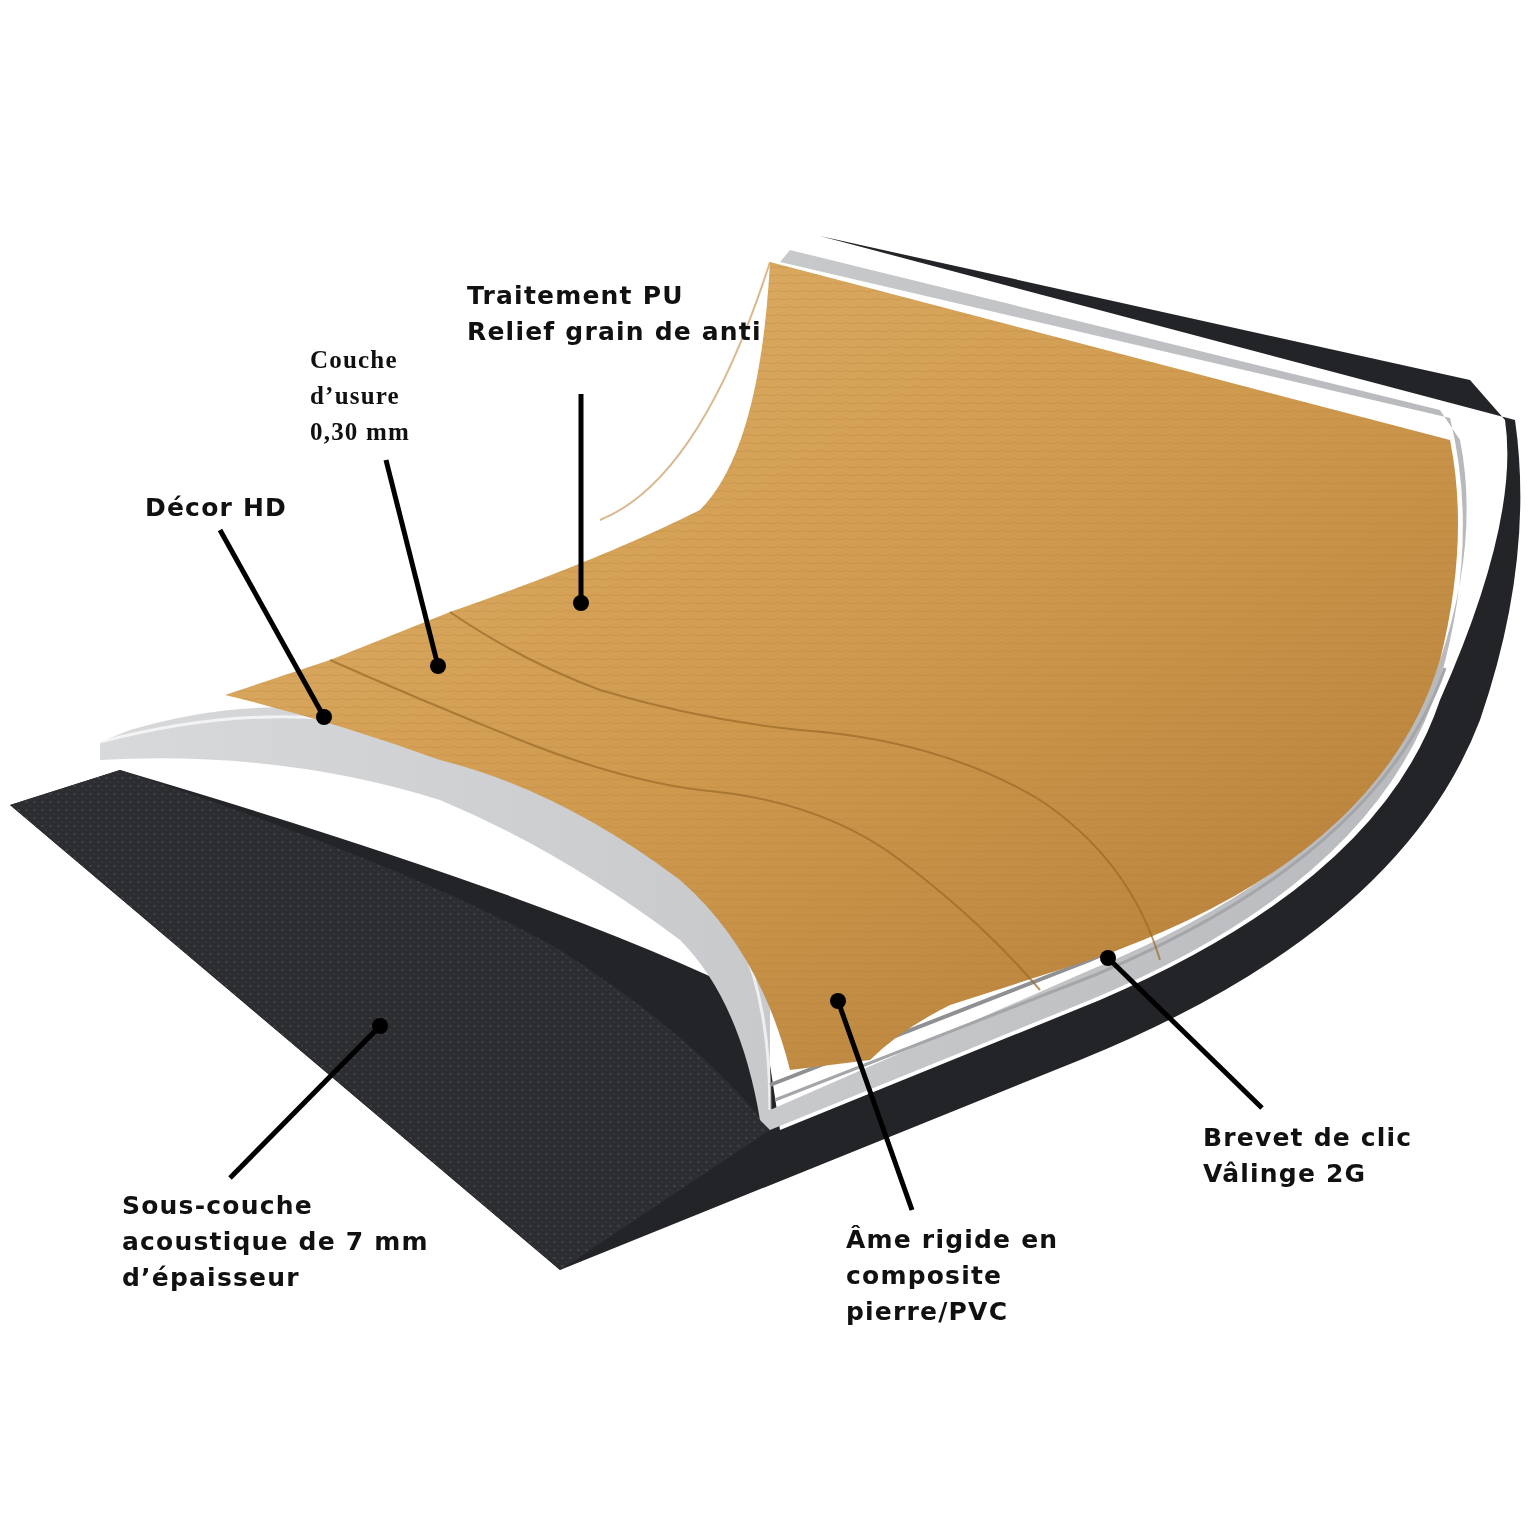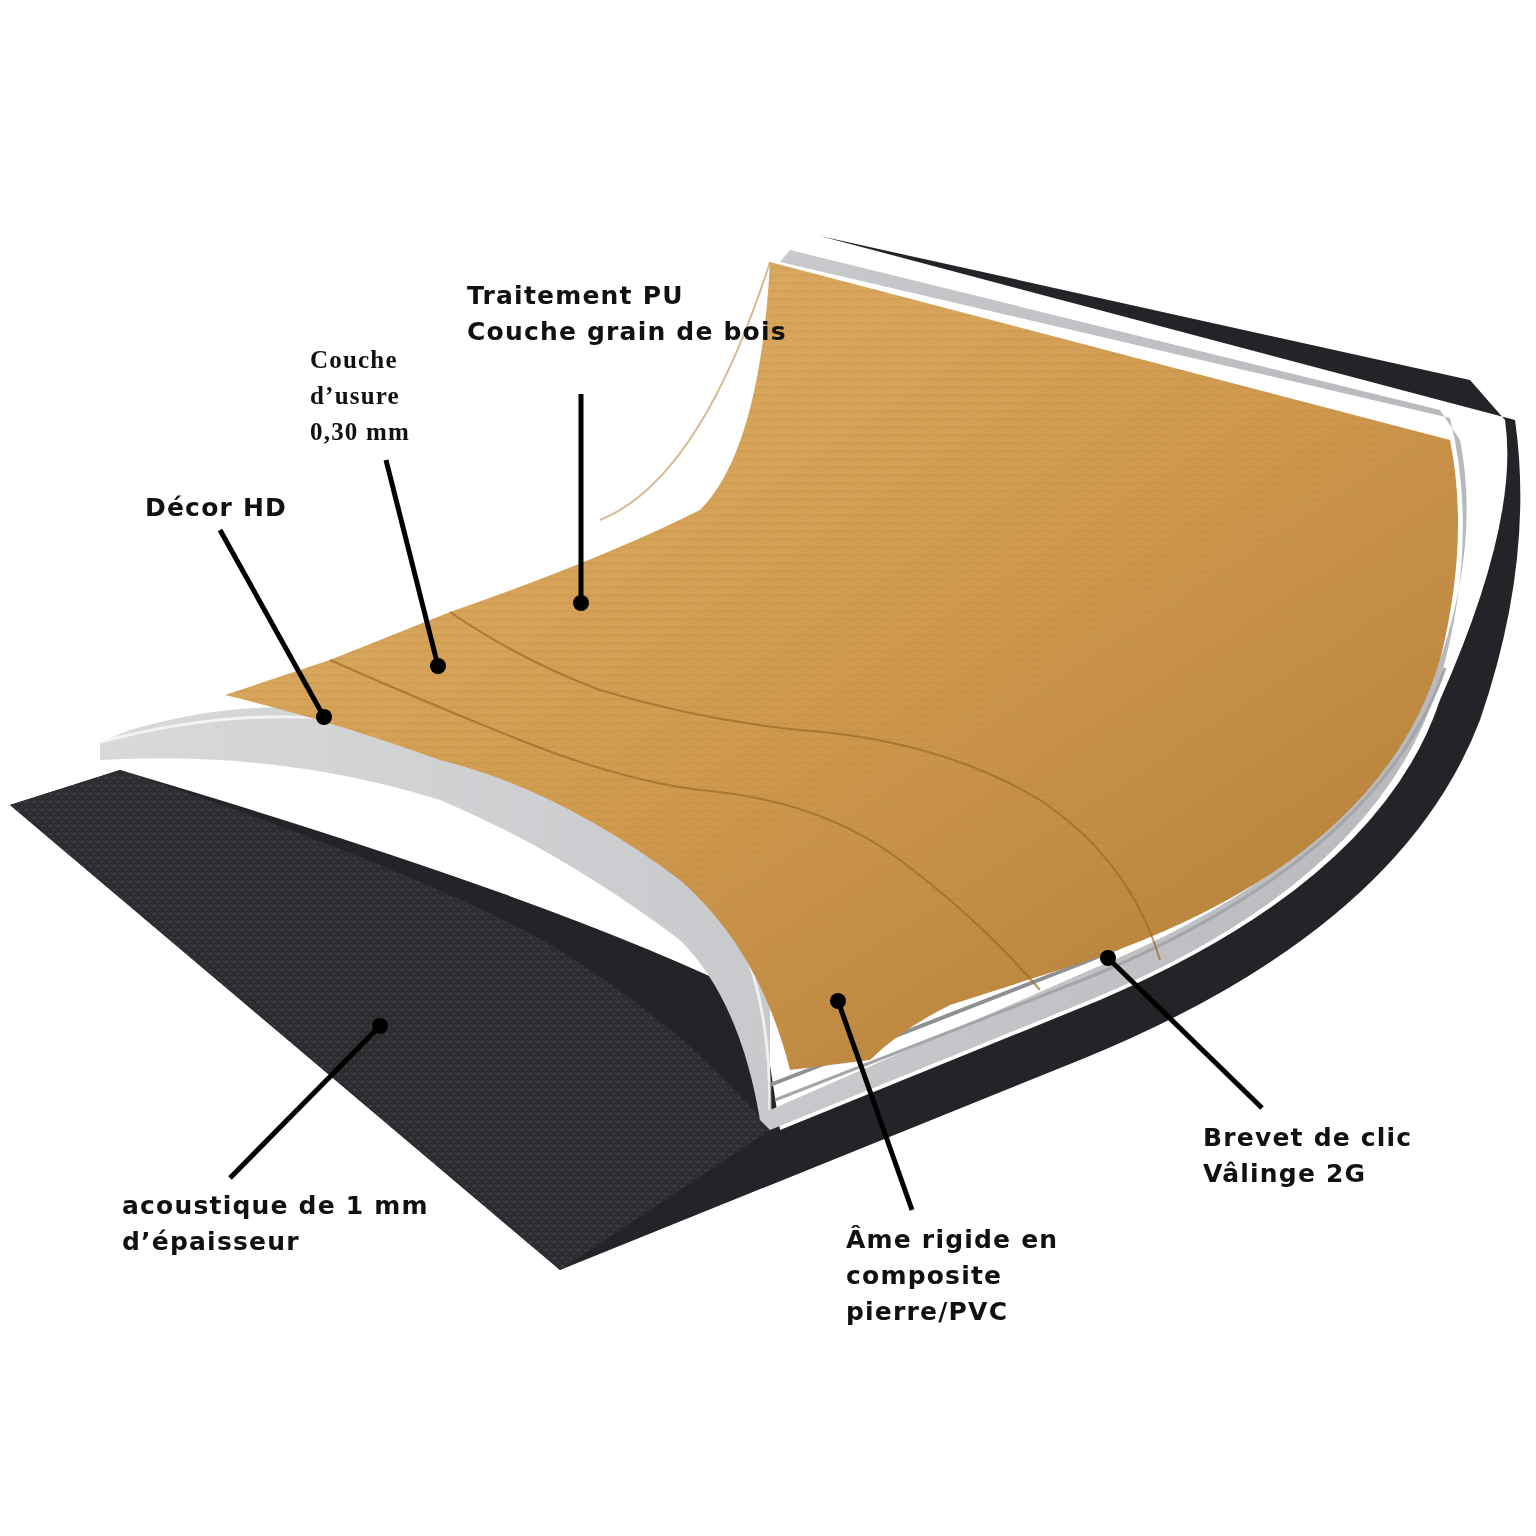--- a/index.html
+++ b/index.html
@@ -79,35 +79,36 @@
       <circle cx="380" cy="1026" r="8" fill="#000"></circle>
       <line x1="838" y1="1001" x2="912" y2="1210" stroke="#000" stroke-width="5"></line>
       <circle cx="838" cy="1001" r="8" fill="#000"></circle>
       <line x1="1108" y1="958" x2="1262" y2="1108" stroke="#000" stroke-width="5"></line>
       <circle cx="1108" cy="958" r="8" fill="#000"></circle>
     </g>
   </svg>
 
   <div class="label" style="left:467px; top:278px;">
     <span>Traitement PU</span>
-    <span>Couche grain de bois</span>
+    <span>Relief grain de anti</span>
   </div>
 
   <div class="label" style="left:310px; top:342px;font-family:Liberation Serif, serif;">
     <span>Couche</span>
     <span>d’usure</span>
     <span>0,30 mm</span>
   </div>
 
   <div class="label" style="left:145px; top:490px;">
     <span>Décor HD</span>
   </div>
 
   <div class="label" style="left:122px; top:1188px;">
-    <span>acoustique de 1 mm</span>
+    <span>Sous-couche</span>
+    <span>acoustique de 7 mm</span>
     <span>d’épaisseur</span>
   </div>
 
   <div class="label" style="left:846px; top:1210px;margin-top:12px;">
     <span>Âme rigide en</span>
     <span>composite</span>
     <span>pierre/PVC</span>
   </div>
 
   <div class="label" style="left:1187px; top:1120px;margin-left:16px;">

